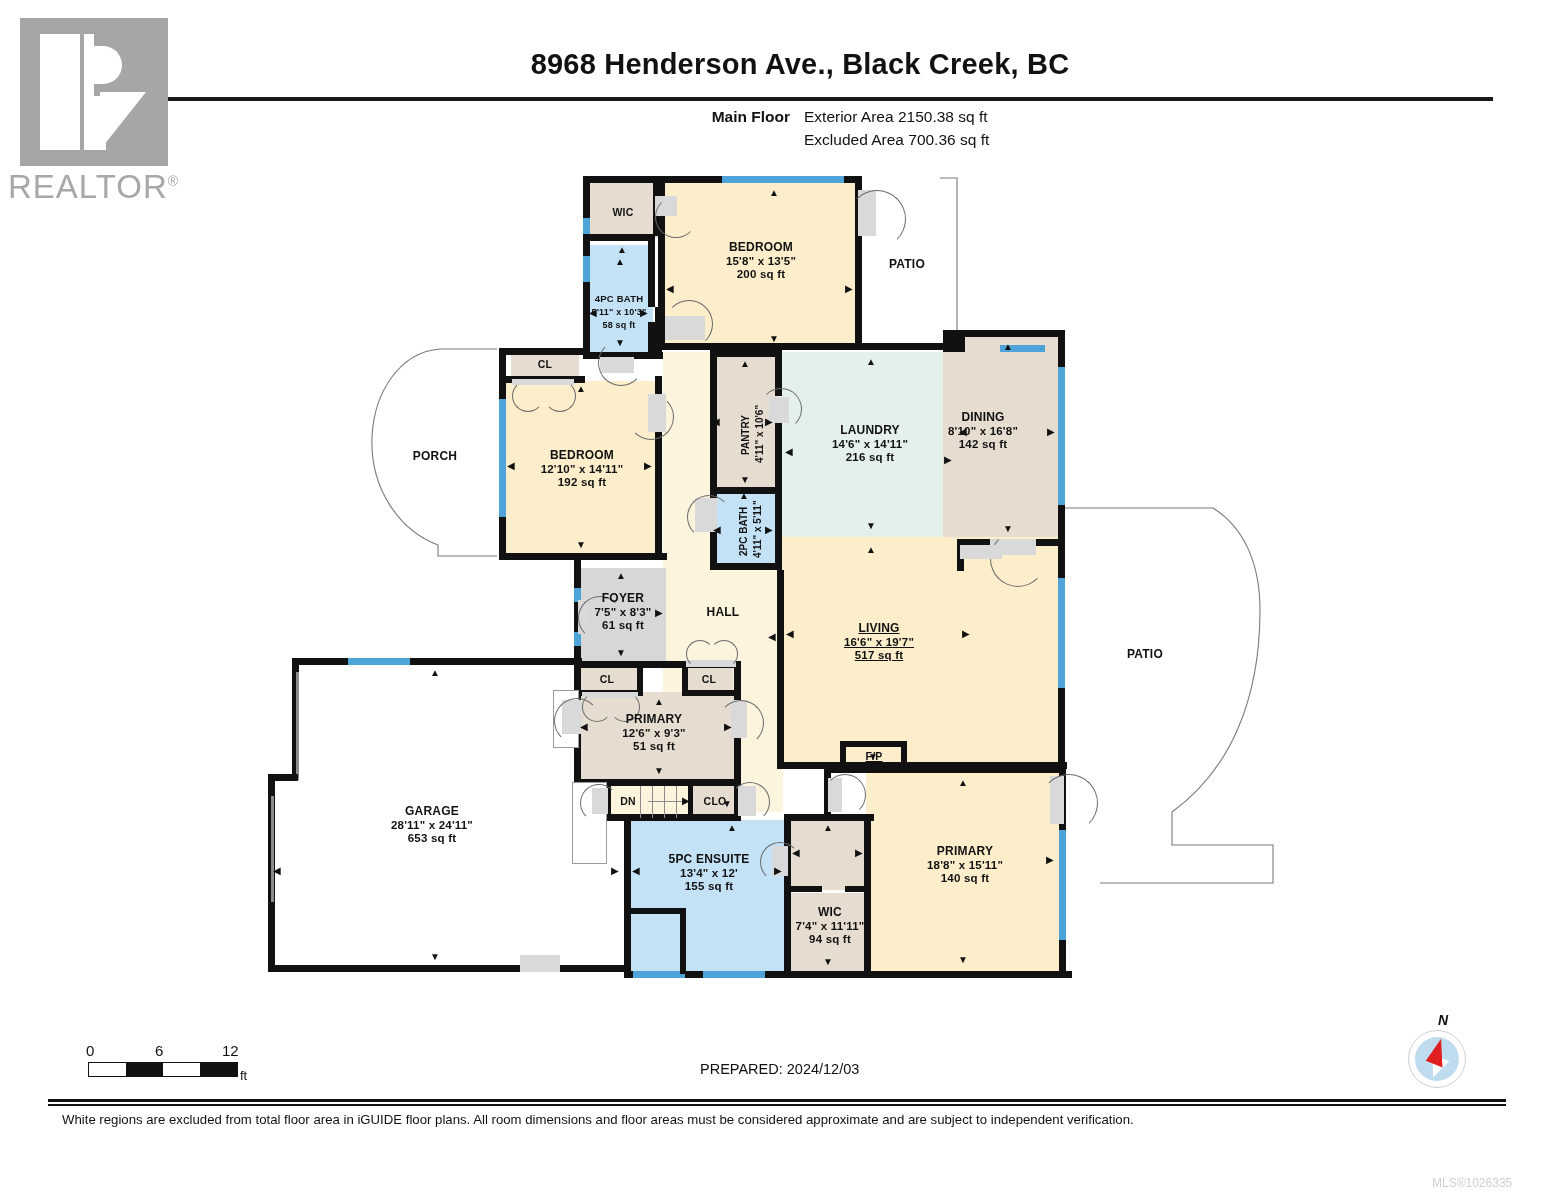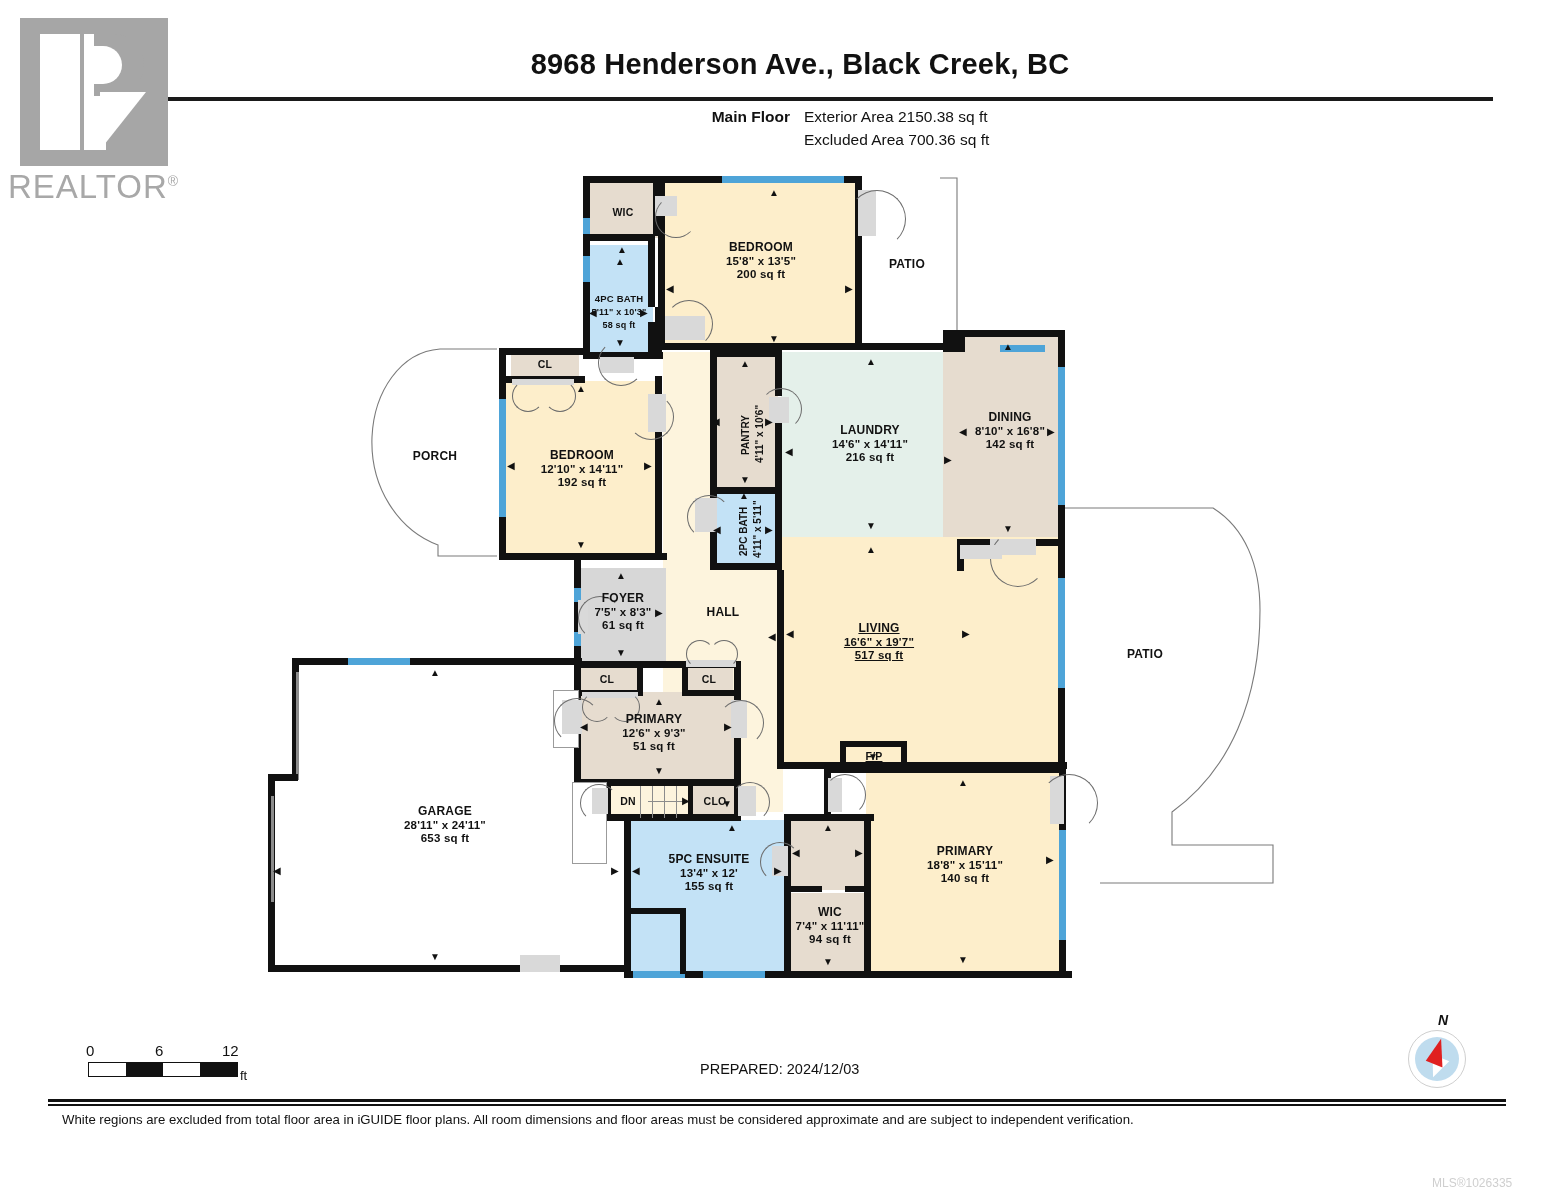--- a/index.html
+++ b/index.html
@@ -359,21 +359,21 @@
 
   <div class="vlbl" style="left:740px;top:455px;">PANTRY</div>
   <div class="vlbl" style="left:754px;top:463px;">4'11" x 10'6"</div>
 
   <div class="lbl" style="left:810px;top:424px;width:120px;">
     <div class="nm">LAUNDRY</div>
     <div class="dim">14'6" x 14'11"</div>
     <div class="dim">216 sq ft</div>
   </div>
 
-  <div class="lbl" style="left:950px;top:411px;width:120px;">
+  <div class="lbl" style="left:923px;top:411px;width:120px;">
     <div class="nm">DINING</div>
     <div class="dim">8'10" x 16'8"</div>
     <div class="dim">142 sq ft</div>
   </div>
 
   <div class="vlbl" style="left:738px;top:556px;">2PC BATH</div>
   <div class="vlbl" style="left:752px;top:558px;">4'11" x 5'11"</div>
 
   <div class="lbl" style="left:577px;top:592px;width:92px;">
     <div class="nm">FOYER</div>
@@ -408,21 +408,21 @@
     <div class="dim">51 sq ft</div>
   </div>
 
   <div class="lbl small" style="left:612px;top:795px;width:32px;">
     <div class="nm">DN</div>
   </div>
   <div class="lbl small" style="left:693px;top:795px;width:44px;">
     <div class="nm">CLO</div>
   </div>
 
-  <div class="lbl" style="left:385px;top:805px;width:120px;">
+  <div class="lbl" style="left:372px;top:805px;width:120px;">
     <div class="nm">GARAGE</div>
     <div class="dim">28'11" x 24'11"</div>
     <div class="dim">653 sq ft</div>
   </div>
 
   <div class="lbl" style="left:645px;top:853px;width:128px;">
     <div class="nm">5PC ENSUITE</div>
     <div class="dim">13'4" x 12'</div>
     <div class="dim">155 sq ft</div>
   </div>

